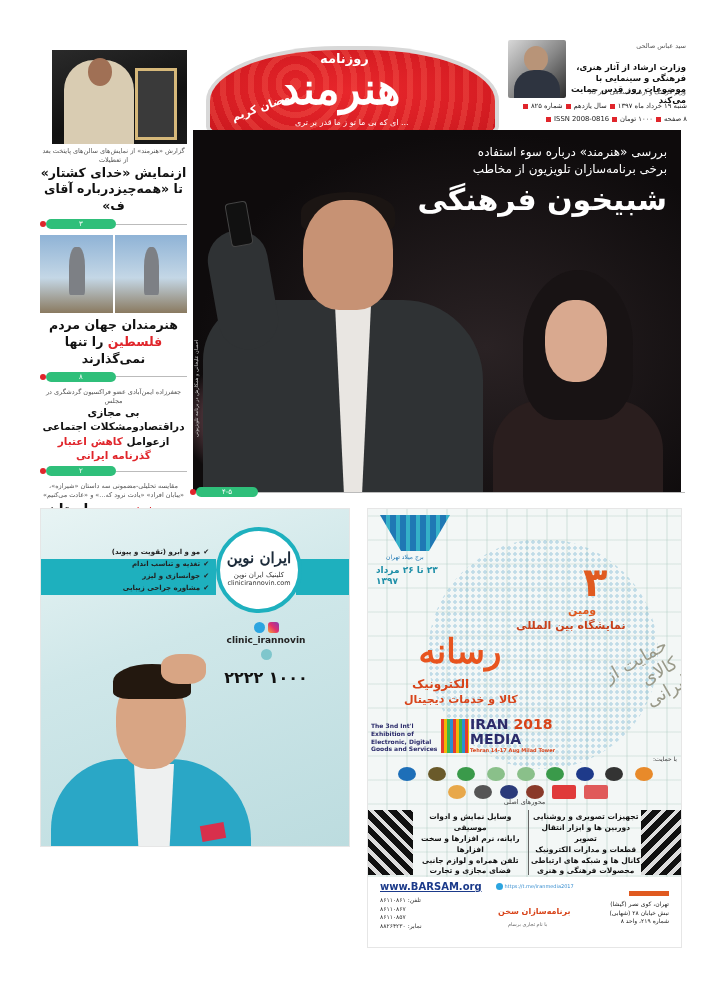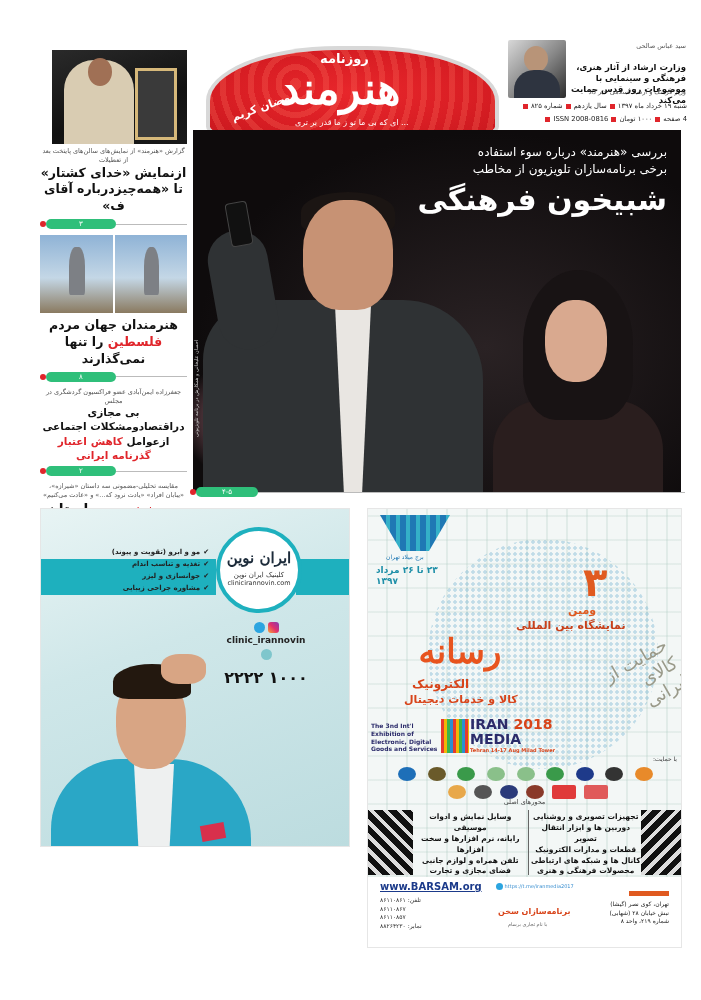--- a/index.html
+++ b/index.html
@@ -139,21 +139,21 @@
   <div class="person">سید عباس صالحی</div>
   <div class="role">وزیر فرهنگ و ارشاد اسلامی خبر داد</div>
   <div class="headline">وزارت ارشاد از آثار هنری، فرهنگی و سینمایی با موضوعات روز قدس حمایت می‌کند</div>
 </div>
 
 <div class="abs issue-info">
   <div>
     <span>شنبه ۱۹ خرداد ماه ۱۳۹۷</span><span class="sq"></span><span>سال یازدهم</span><span class="sq"></span><span>شماره ۸۲۵</span><span class="sq"></span>
   </div>
   <div>
-    <span>4 صفحه</span><span class="sq"></span><span>۱۰۰۰ تومان</span><span class="sq"></span><span>ISSN 2008-0816</span><span class="sq"></span>
+    <span>۸ صفحه</span><span class="sq"></span><span>۱۰۰۰ تومان</span><span class="sq"></span><span>ISSN 2008-0816</span><span class="sq"></span>
   </div>
 </div>
 
 <div class="abs main-photo">
   <div class="bokeh"></div>
   <div class="man-body"></div>
   <div class="man-shirt"></div>
   <div class="arm"></div>
   <div class="phone"></div>
   <div class="man-hair"></div>

